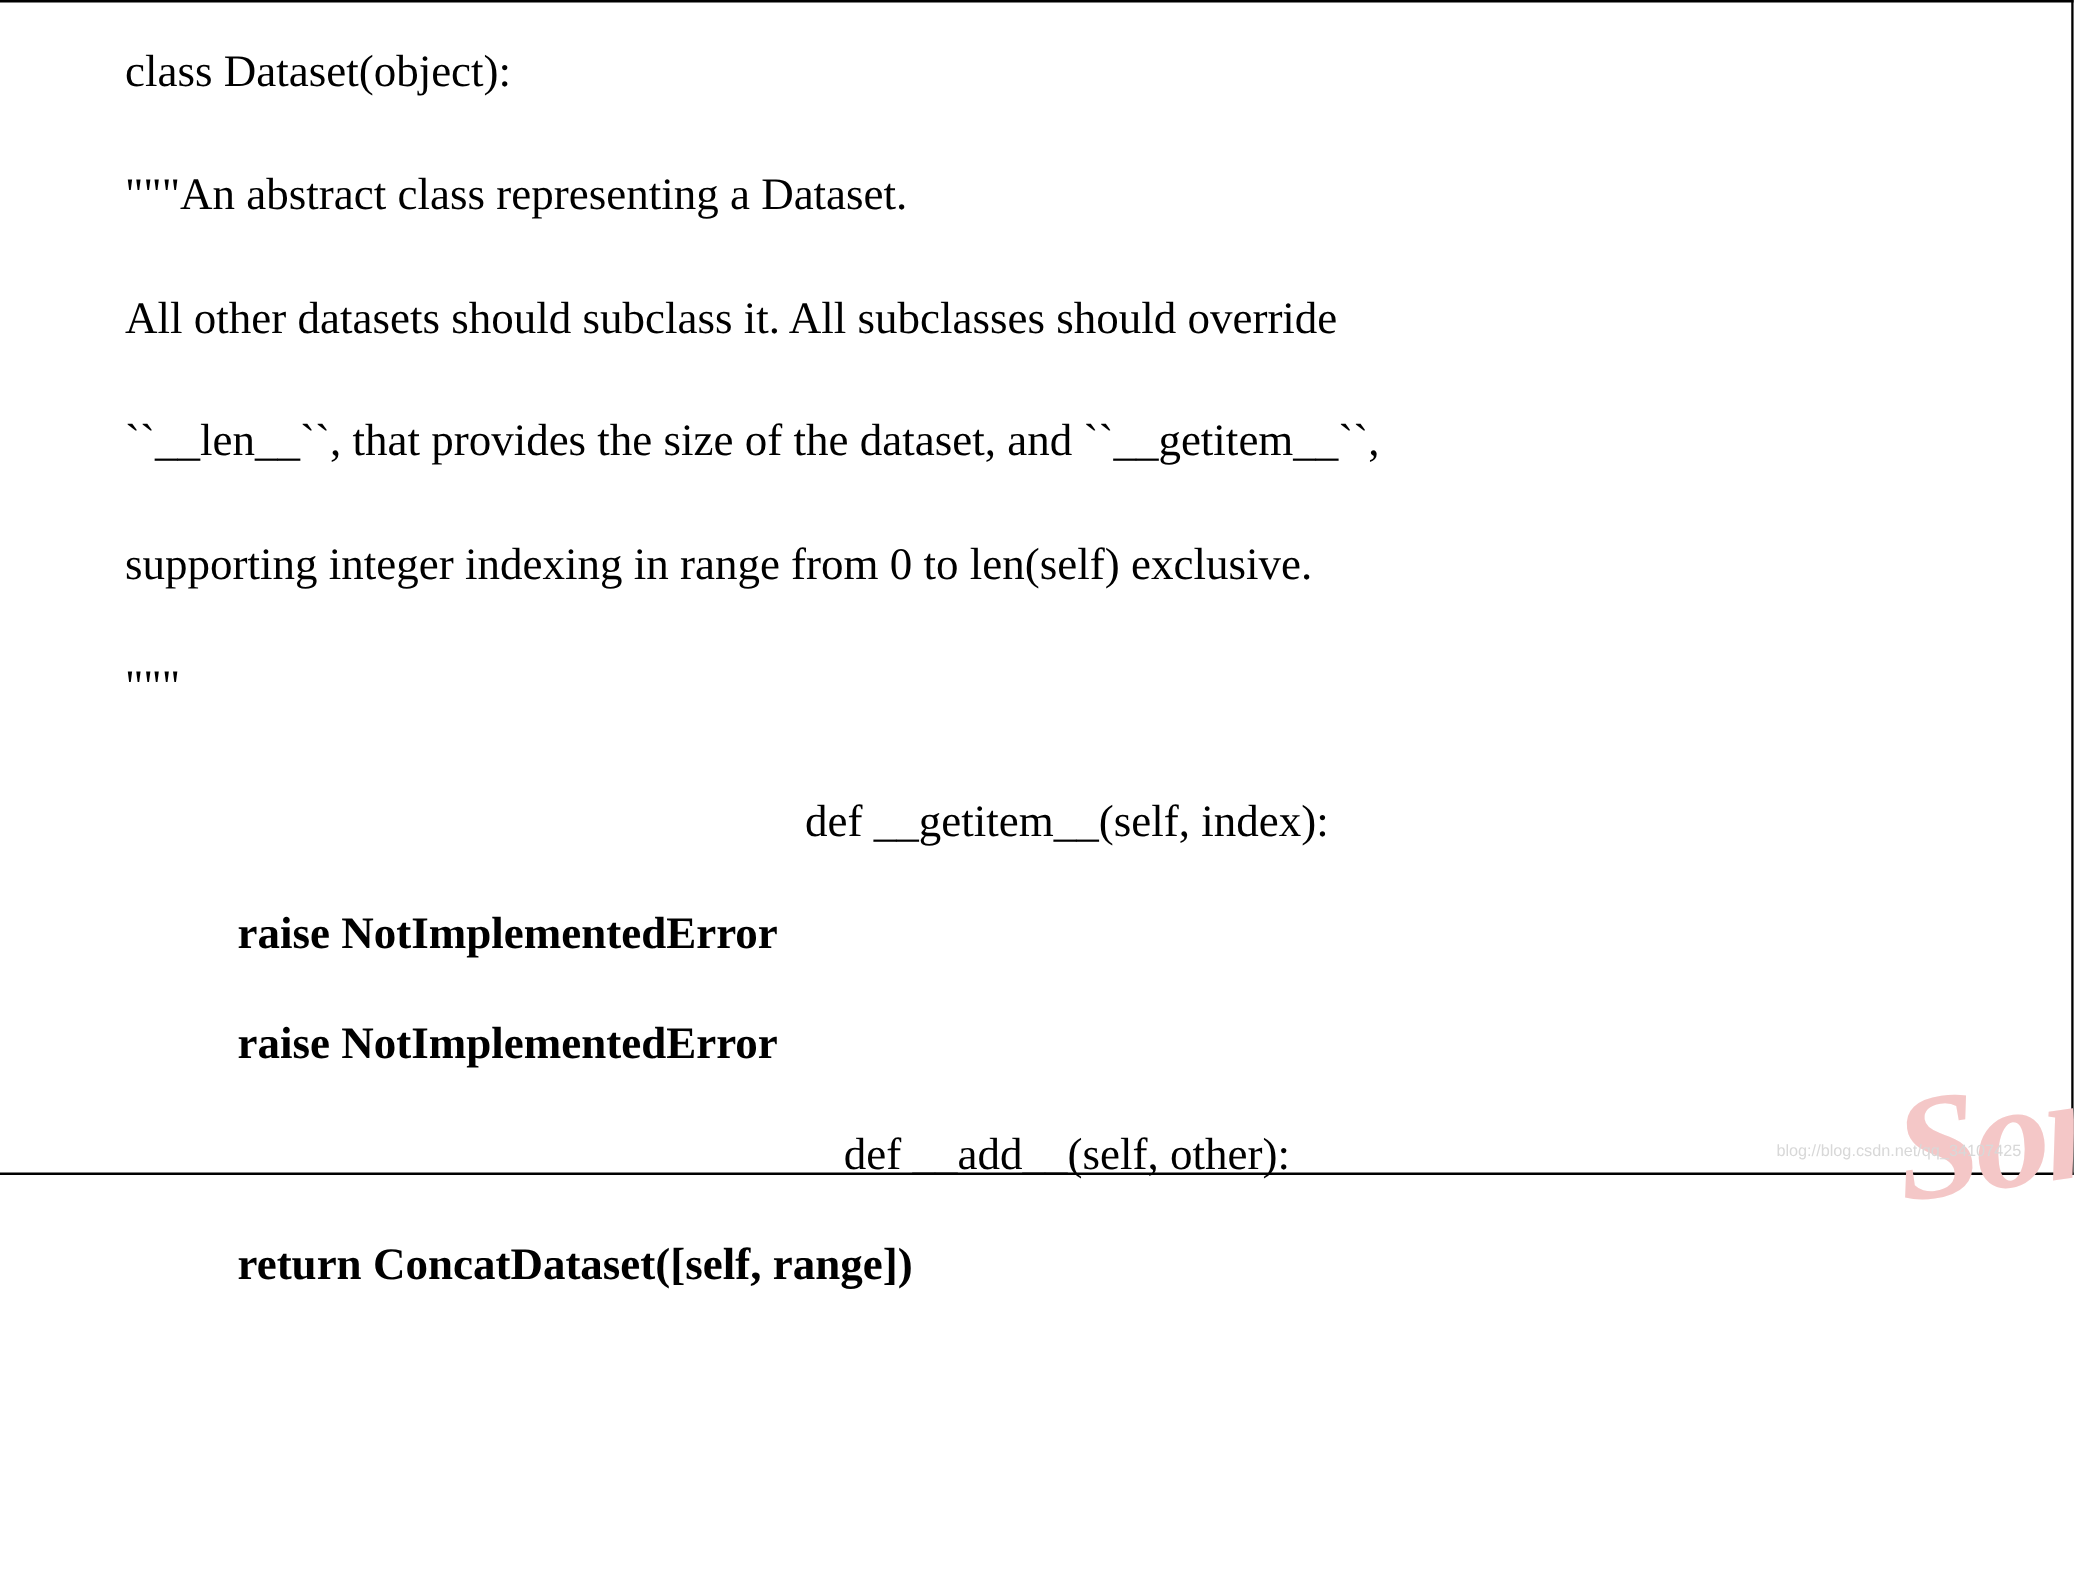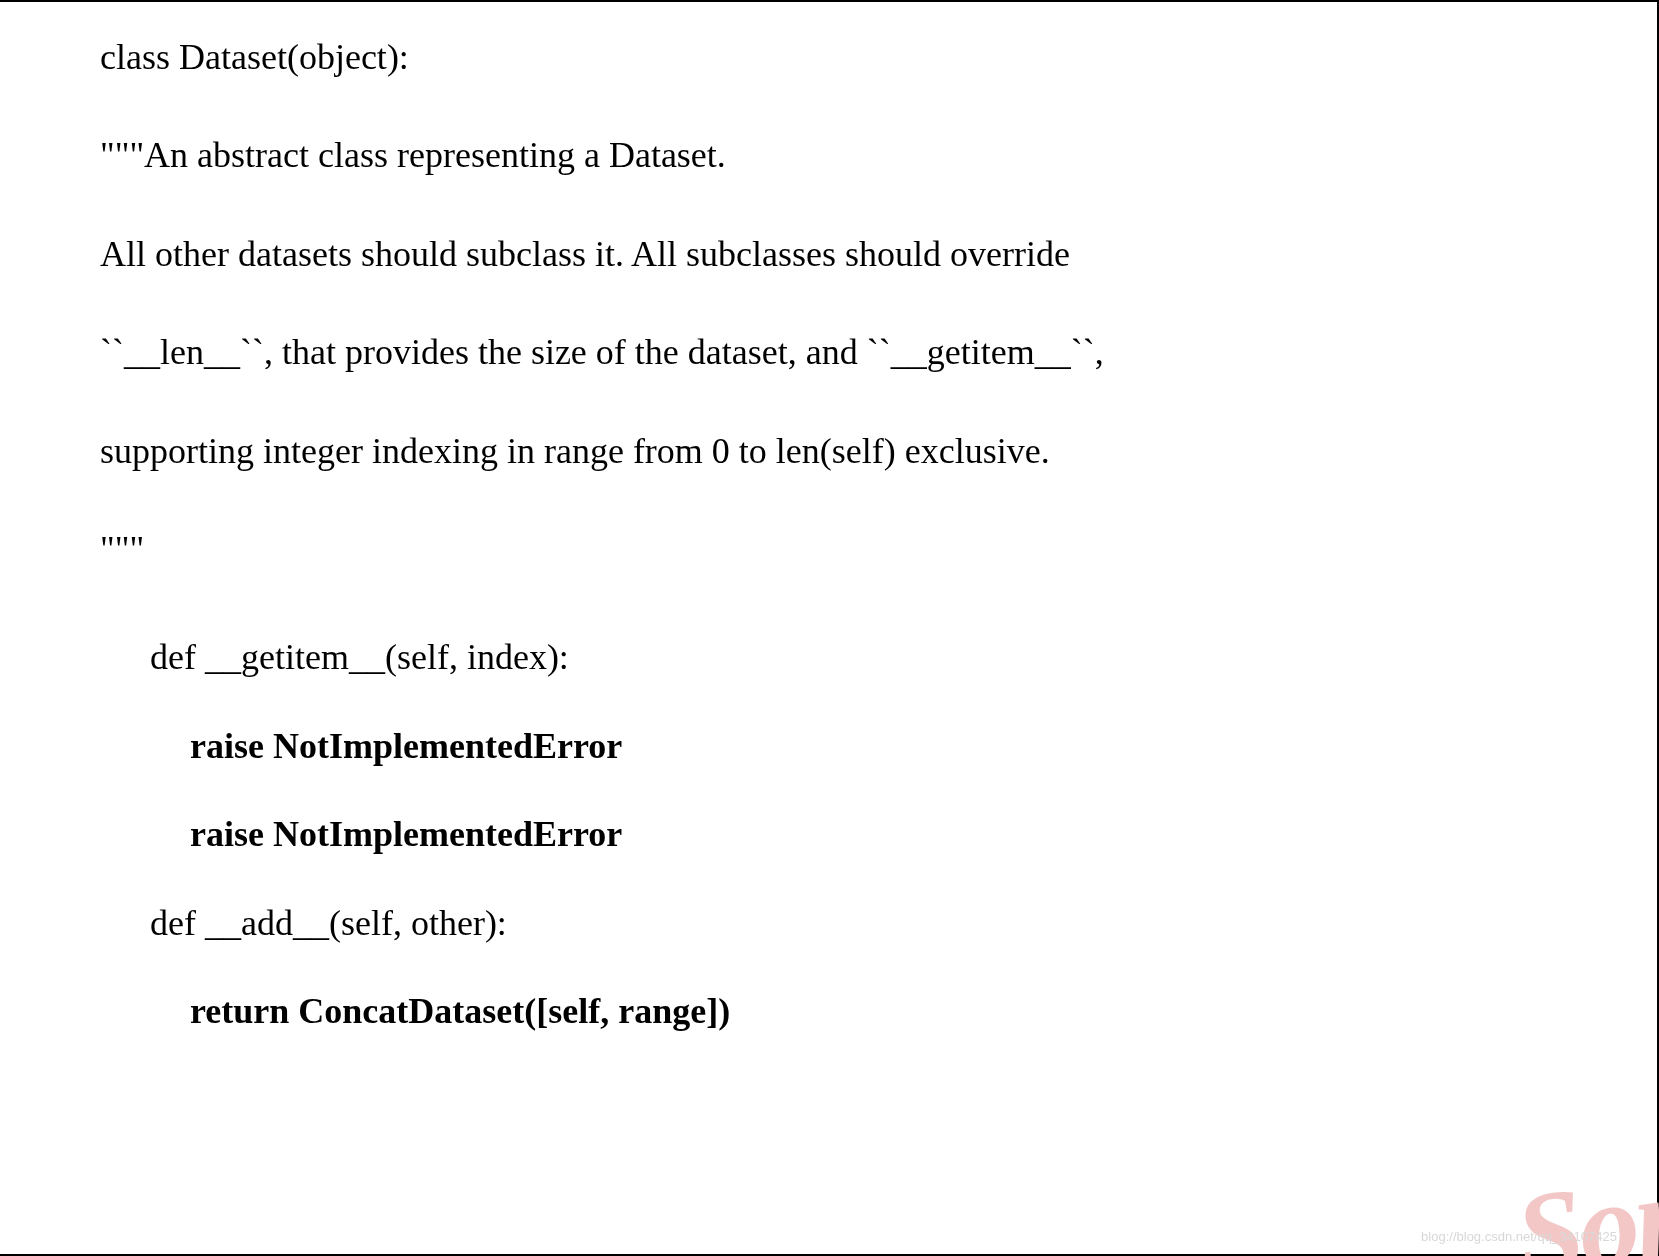--- a/index.html
+++ b/index.html
@@ -13,21 +13,21 @@
       width: 1659px;
       height: 1256px;
       position: relative;
       overflow: hidden;
     }
     .container {
       border: 2px solid #000000;
       border-left: none;
       border-right: 2px solid #000;
       width: 1659px;
-      height: 1256px;
+      height: 940px;
       padding: 30px 100px 30px 100px;
       position: relative;
     }
     .code-text {
       font-size: 36px;
       color: #000000;
       line-height: 1.4;
       white-space: pre-wrap;
     }
     .line-class {
@@ -45,20 +45,21 @@
     }
     .indent-1 {
       padding-left: 50px;
     }
     .indent-2 {
       padding-left: 90px;
       font-weight: bold;
     }
     .method-line {
       margin-bottom: 38px;
+      text-align: center;
     }
     .method-body {
       margin-bottom: 38px;
     }
     .watermark {
       position: absolute;
       bottom: -40px;
       right: -40px;
       font-size: 120px;
       font-weight: bold;

